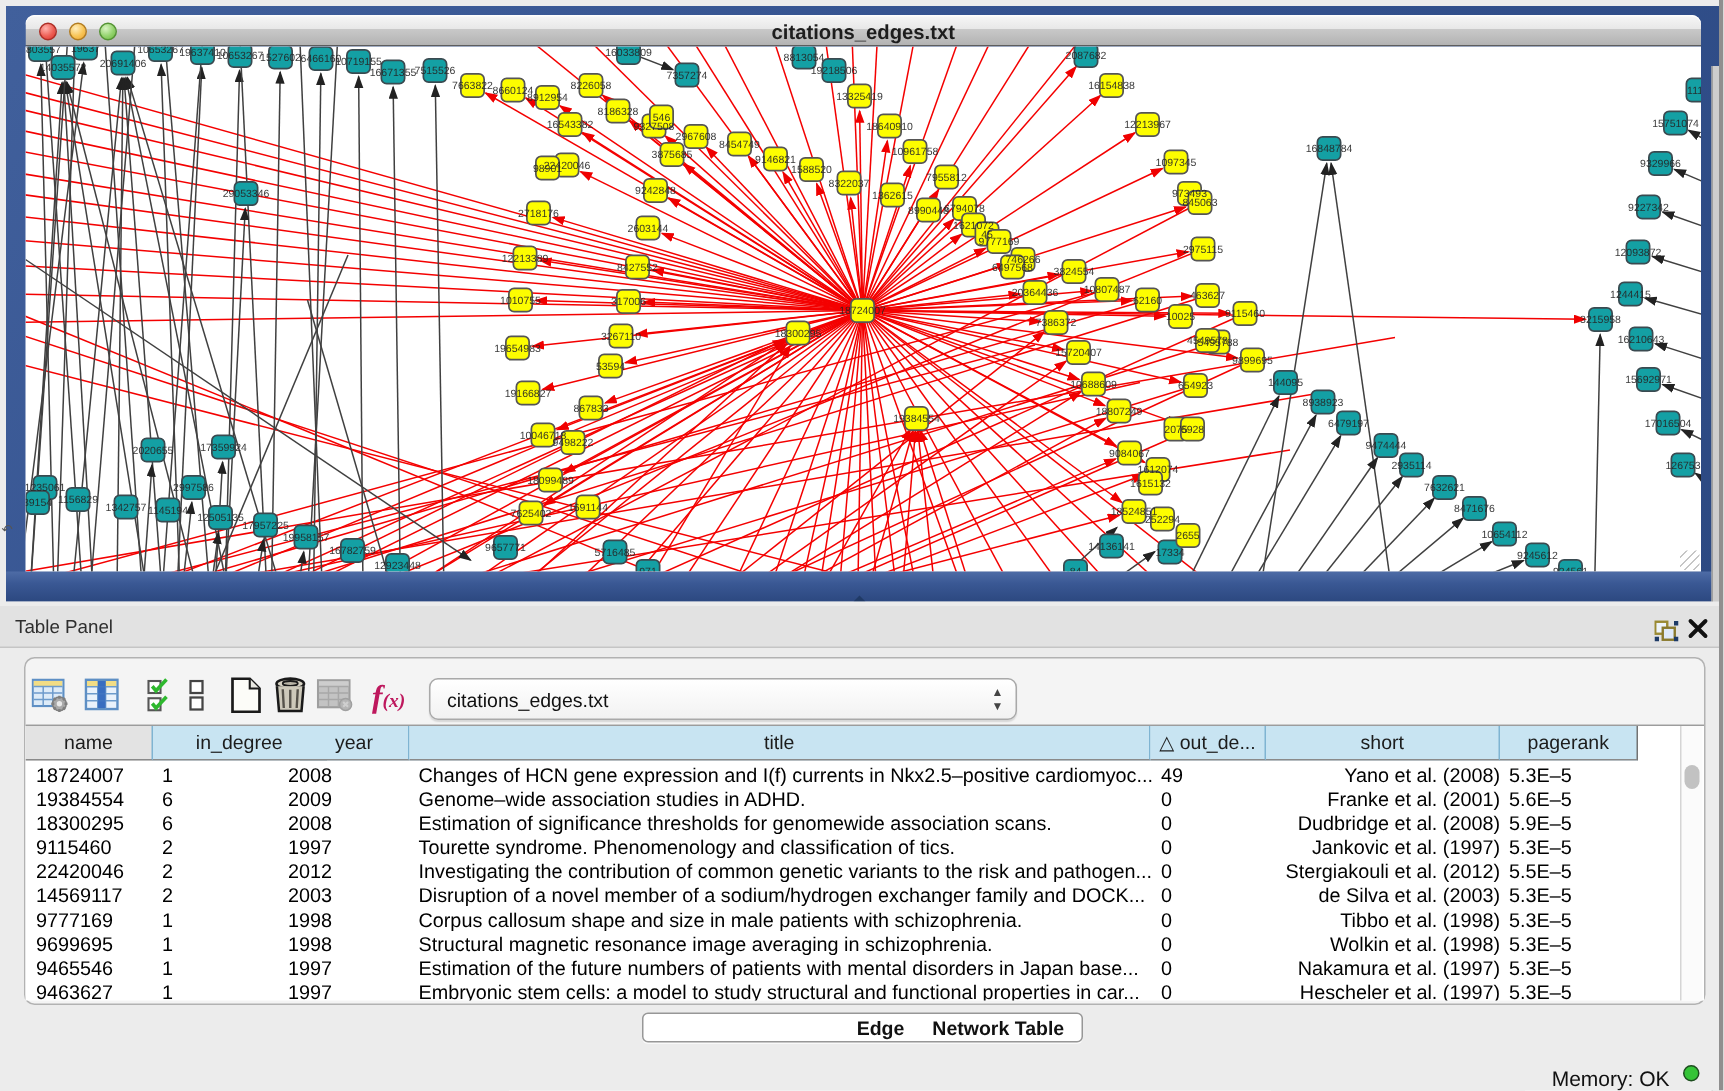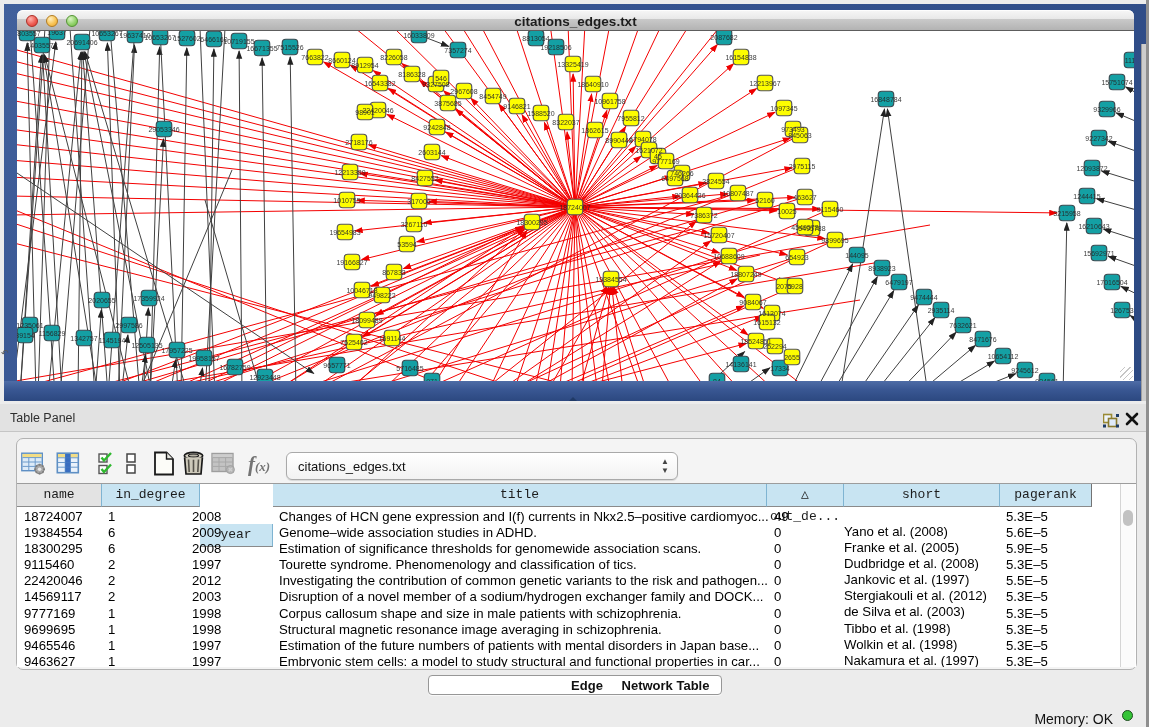--- a/index.html
+++ b/index.html
@@ -50,28 +50,28 @@
 
 #toolbar { position:absolute; left:0; top:0; width:100%; height:47px; }
 .tbico { position:absolute; top:13px; }
 #dropdown { position:absolute; left:269px; top:13px; width:392px; height:28px; background:linear-gradient(#ffffff,#f2f2f2);
   border:1px solid #a9a9a9; border-radius:6px; box-shadow:0 1px 1px rgba(0,0,0,0.12); }
 #dropdown .txt { position:absolute; left:11px; top:6px; font-size:13px; color:#111; }
 #dropdown .arr { position:absolute; right:8px; top:4px; font-size:8px; color:#444; line-height:9px; text-align:center;}
 
 
 #tbl { position:absolute; left:0px; top:44px; width:1119px; height:184px; background:#fff; border-top:1px solid #9c9c9c; overflow:hidden;}
-#thead { position:absolute; left:0; top:0; width:1075px; height:23px;font-family:Liberation Mono, monospace; }
+#thead { position:absolute; left:0; top:0; width:1075px; height:23px; }
 .hc { position:absolute; top:0; height:23px; background:#c8e4f2; border-right:1px solid #7fb4d2; border-bottom:1px solid #8a8a8a;
   font-size:13px; color:#1c1c1c; text-align:center; line-height:22px; }
 #trows { position:absolute; left:0; top:24px; width:1075px; }
 .tr { position:relative; height:16.1px; font-size:13.2px; color:#000; white-space:nowrap; }
 .tr span { position:absolute; top:1px; }
 .c0 { left:7px; } .c1 { left:91px; } .c2 { left:175px; } .c3 { left:262px; }
-.c4 { left:757px; } .c5 { left:827px; width:156px; text-align:left;margin-top:15px;} .c6 { left:989px; }
+.c4 { left:757px; } .c5 { left:827px; width:156px; text-align:right;} .c6 { left:989px; }
 
 #vsb { position:absolute; left:1103px; top:0px; width:15px; height:188px; background:#fbfbfb; border-left:1px solid #d5d5d5;}
 #vsb .thumb { position:absolute; left:2px; top:26px; width:10px; height:16px; background:#c2c2c2; border-radius:5px; }
 
 
 #tabs { position:absolute; left:428px; top:274px; width:294px; height:20px; border:1px solid #979797; border-radius:4px;
   background:#fff; display:flex; overflow:hidden; font-size:13px; box-shadow:0 1px 0 rgba(255,255,255,0.7);}
 #tabs .seg { flex:none; text-align:center; line-height:19px; color:#111; font-weight:600; }
 #tabs .sel { background:linear-gradient(#9a9a9a,#848484); color:#f4f4f4;margin-top:36px; }
 #tabs .sep { width:1px; background:#a8a8a8; }
@@ -658,31 +658,31 @@
 <path d="M2.6 6.5 L4 23 H19 L20.4 6.5" fill="#cdc9ba" stroke="#1a1a1a" stroke-width="1.7"></path>
 <path d="M6.5 8.5 L7.2 21 M11.5 8.8 V21 M16.5 8.5 L15.8 21" stroke="#55524a" stroke-width="1.6"></path>
 </svg>
 <svg class="tbico" style="left:194px" width="25" height="23" viewBox="0 0 25 23">
 <rect x="1" y="1.5" width="21" height="18" fill="#c3c3c3" stroke="#9e9e9e" stroke-width="1.4"></rect>
 <rect x="1.6" y="2.2" width="19.8" height="3.4" fill="#cdcdcd"></rect>
 <path d="M1.6 5.6 H21.4 M1.6 10 H21.4 M1.6 14.4 H21.4 M8 5.6 V19 M14.6 5.6 V19" stroke="#a8a8a8" stroke-width="1"></path>
 <circle cx="19.4" cy="17.6" r="4" fill="#b5b5b5" stroke="#a0a0a0"></circle>
 <path d="M17.8 16 l3.2 3.2 M21 16 l-3.2 3.2" stroke="#cfcfcf" stroke-width="1.4"></path>
 </svg>
-<div class="tbico" style="left:231px;top:13px;width:38px;height:24px;font-family:'Liberation Serif',serif;font-style:italic;color:#737373;"><span style="font-size:21px;font-weight:bold;">f</span><span style="font-size:13px;font-weight:bold;">(x)</span></div>
+<div class="tbico" style="left:231px;top:13px;width:38px;height:24px;font-family:'Liberation Serif',serif;font-style:italic;color:#be185d;"><span style="font-size:21px;font-weight:bold;">f</span><span style="font-size:13px;font-weight:bold;">(x)</span></div>
         <div id="dropdown">
           <div class="txt">citations_edges.txt</div>
           <div class="arr">▲<br>▼</div>
         </div>
       </div>
       <div id="tbl">
         <div id="thead">
           <div class="hc" style="left:0;width:85px;background:#e3e3e3;">name</div>
-          <div class="hc" style="left:85px;width:98px;">in_degree</div>
-          <div class="hc" style="left:183px;width:73px;margin-top:40px;">year</div>
+          <div class="hc" style="left:85px;width:116px;">in_degree</div>
+          <div class="hc" style="left:183px;width:73px;">year</div>
           <div class="hc" style="left:256px;width:494px;">title</div>
           <div class="hc" style="left:750px;width:77px;">△ out_de...</div>
           <div class="hc" style="left:827px;width:156px;">short</div>
           <div class="hc" style="left:983px;width:92px;border-right:1px solid #737373;">pagerank</div>
         </div>
         <div id="trows">
           <div class="tr">
               <span class="c0">18724007</span>
               <span class="c1">1</span>
               <span class="c2">2008</span>
@@ -690,21 +690,21 @@
               <span class="c4">49</span>
               <span class="c5">Yano et al. (2008)</span>
               <span class="c6">5.3E–5</span>
             </div>
 <div class="tr">
               <span class="c0">19384554</span>
               <span class="c1">6</span>
               <span class="c2">2009</span>
               <span class="c3">Genome–wide association studies in ADHD.</span>
               <span class="c4">0</span>
-              <span class="c5">Franke et al. (2005)</span>
+              <span class="c5">Franke et al. (2001)</span>
               <span class="c6">5.6E–5</span>
             </div>
 <div class="tr">
               <span class="c0">18300295</span>
               <span class="c1">6</span>
               <span class="c2">2008</span>
               <span class="c3">Estimation of significance thresholds for genomewide association scans.</span>
               <span class="c4">0</span>
               <span class="c5">Dudbridge et al. (2008)</span>
               <span class="c6">5.9E–5</span>

